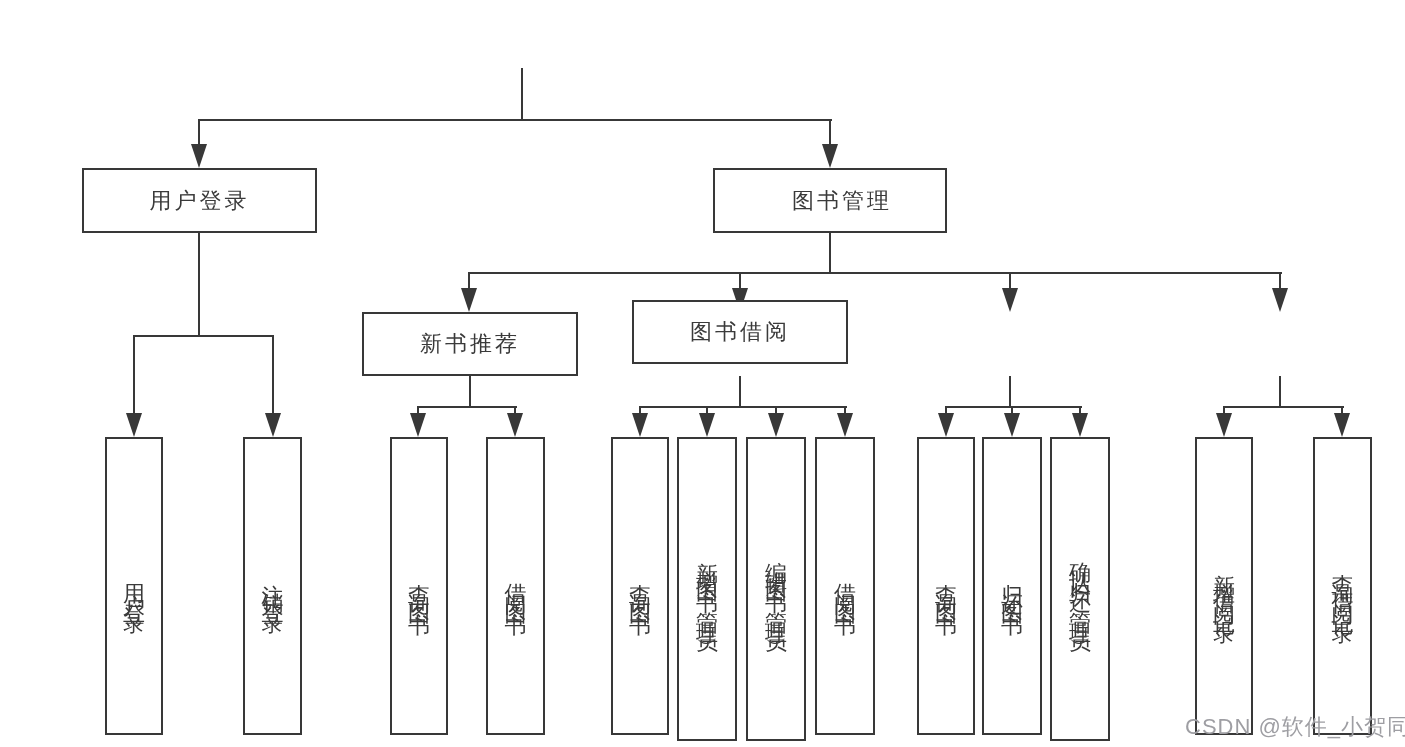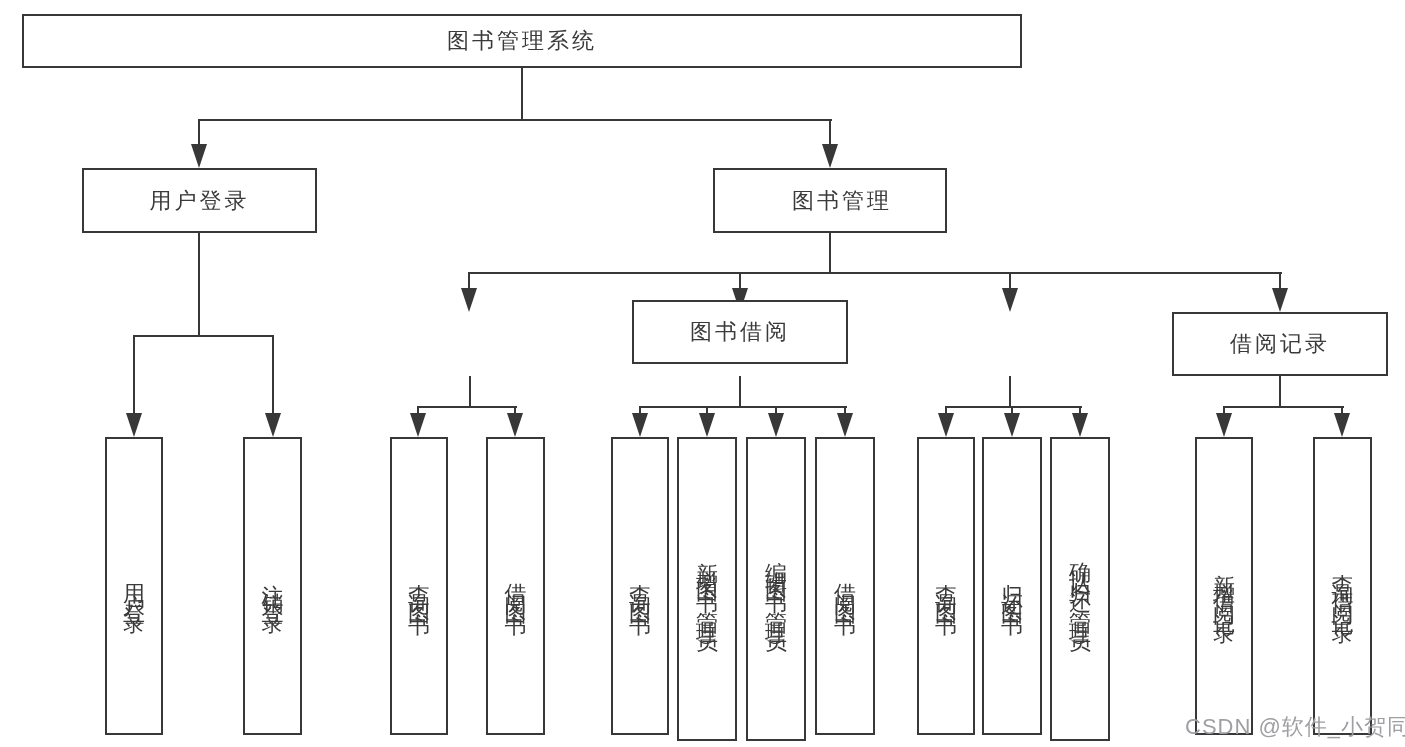--- a/index.html
+++ b/index.html
@@ -61,23 +61,20 @@
     color: #9e9ea3;
     z-index: 10;
     white-space: nowrap;
   }
 </style>
 </head>
 <body>
 
 <div id="canvas">
 
-  <div class="box hbox" style="left:22px; top:14px; width:1000px; height:54px;">
-    <span>图书管理系统</span>
-  </div>
 
   <div class="vline" style="left:521px; top:68px; height:51px;"></div>
   <div class="hline" style="left:198px; top:119px; width:634px;"></div>
   <div class="vline" style="left:198px; top:121px; height:25px;"></div>
   <div class="arrow" style="left:191px; top:144px;"></div>
   <div class="vline" style="left:829px; top:121px; height:25px;"></div>
   <div class="arrow" style="left:822px; top:144px;"></div>
 
   <div class="box hbox" style="left:82px; top:168px; width:235px; height:65px;">
     <span>用户登录</span>
@@ -97,25 +94,25 @@
   <div class="hline" style="left:468px; top:272px; width:814px;"></div>
   <div class="vline" style="left:468px; top:274px; height:16px;"></div>
   <div class="arrow" style="left:461px; top:288px;"></div>
   <div class="vline" style="left:739px; top:274px; height:16px;"></div>
   <div class="arrow" style="left:732px; top:288px;"></div>
   <div class="vline" style="left:1009px; top:274px; height:16px;"></div>
   <div class="arrow" style="left:1002px; top:288px;"></div>
   <div class="vline" style="left:1279px; top:274px; height:16px;"></div>
   <div class="arrow" style="left:1272px; top:288px;"></div>
 
+  <div class="box hbox" style="left:362px; top:312px; width:216px; height:64px;">
+    <span>新书推荐</span>
+  </div>
   <div class="box hbox" style="left:632px; top:300px; width:216px; height:64px;">
     <span>图书借阅</span>
-  </div>
-  <div class="box hbox" style="left:1172px; top:312px; width:216px; height:64px;">
-    <span>借阅记录</span>
   </div>
 
   <div class="vline" style="left:469px; top:376px; height:30px;"></div>
   <div class="hline" style="left:417px; top:406px; width:100px;"></div>
   <div class="vline" style="left:417px; top:408px; height:7px;"></div>
   <div class="arrow" style="left:410px; top:413px;"></div>
   <div class="vline" style="left:514px; top:408px; height:7px;"></div>
   <div class="arrow" style="left:507px; top:413px;"></div>
 
   <div class="vline" style="left:739px; top:376px; height:30px;"></div>

